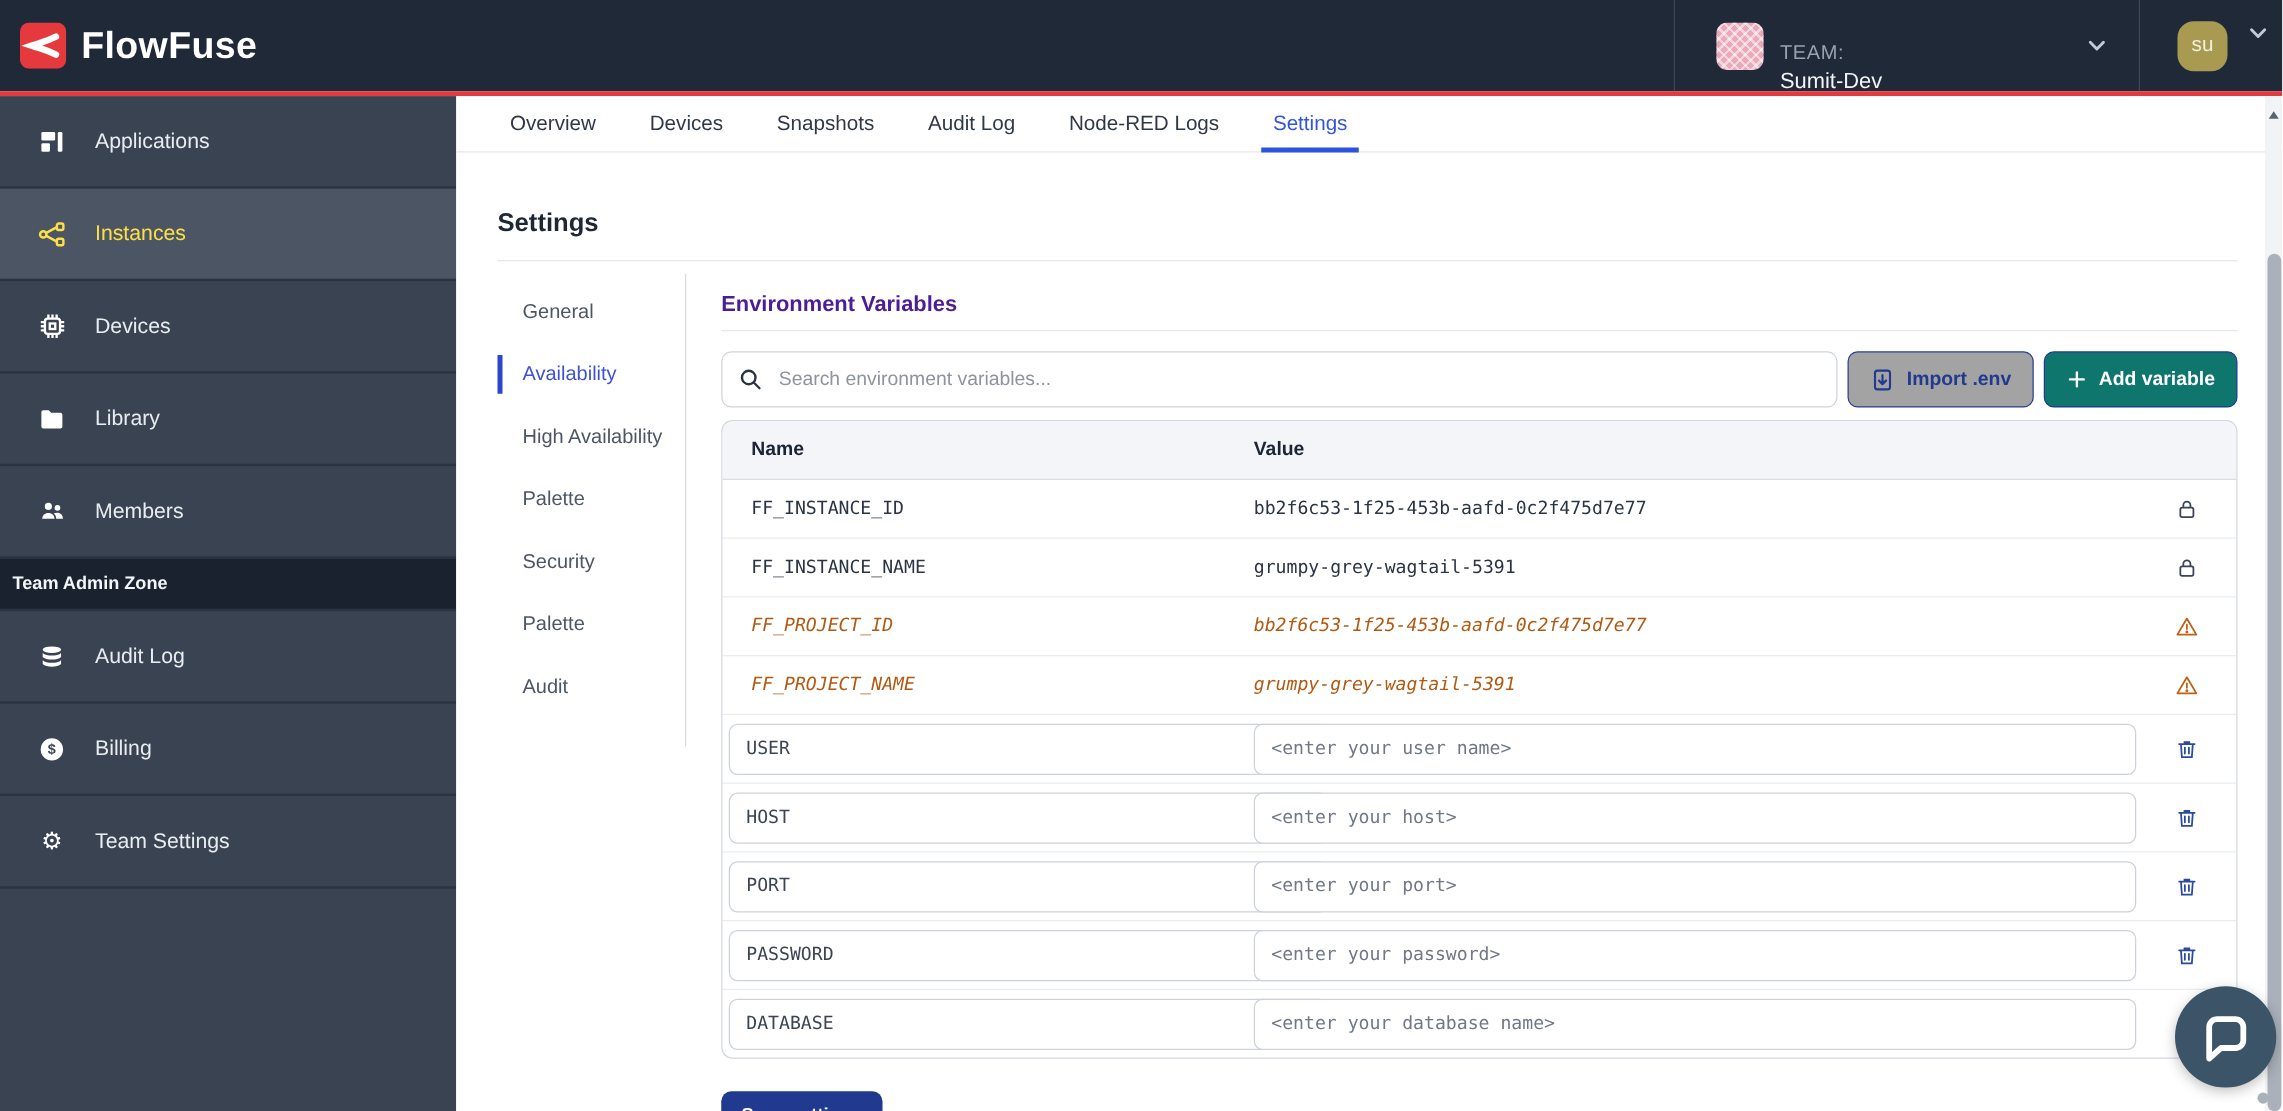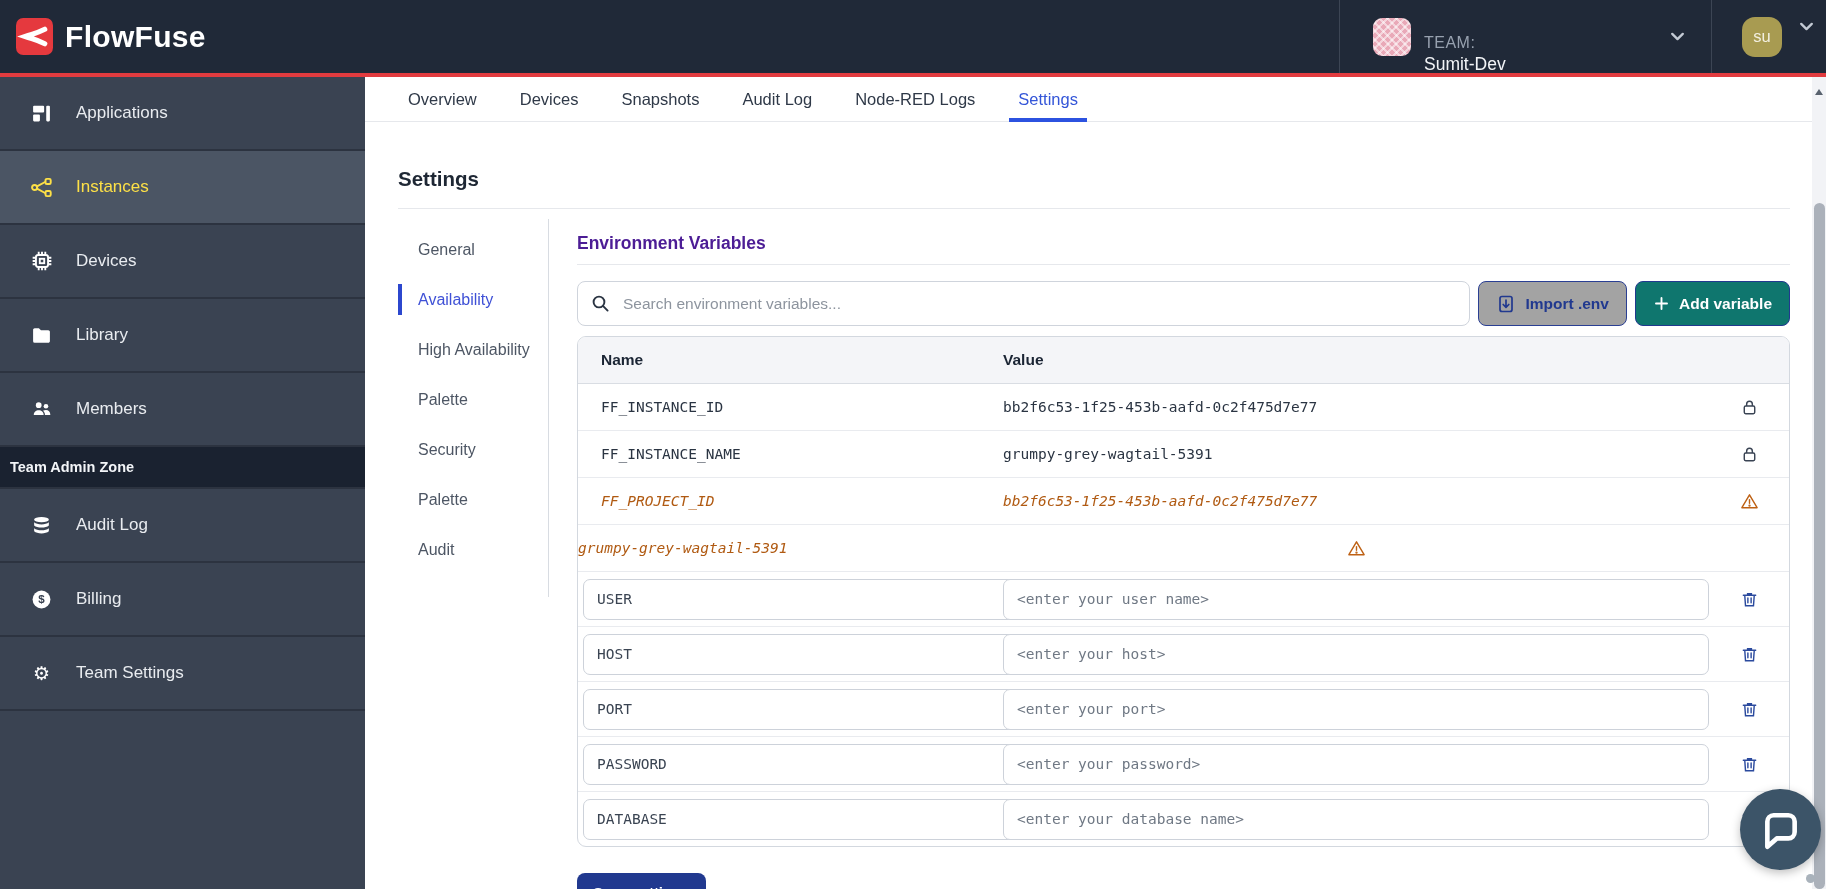--- a/index.html
+++ b/index.html
@@ -326,20 +326,21 @@
                 <div>bb2f6c53-1f25-453b-aafd-0c2f475d7e77</div>
                 <div class="icon-cell">
                   <svg width="19" height="19" viewBox="0 0 20 20" fill="none" stroke="#BE6114" stroke-width="1.5" stroke-linejoin="round">
                       <path d="M10 3 18 16.5H2Z"></path>
                       <path d="M10 8.2v3.6" stroke-linecap="round"></path>
                       <circle cx="10" cy="14.3" r="0.5" fill="#BE6114"></circle>
                     </svg>
                 </div>
               </div>
               <div class="trow row deprecated">
+                <div class="cell-name">FF_PROJECT_NAME</div>
                 <div>grumpy-grey-wagtail-5391</div>
                 <div class="icon-cell">
                   <svg width="19" height="19" viewBox="0 0 20 20" fill="none" stroke="#BE6114" stroke-width="1.5" stroke-linejoin="round">
                       <path d="M10 3 18 16.5H2Z"></path>
                       <path d="M10 8.2v3.6" stroke-linecap="round"></path>
                       <circle cx="10" cy="14.3" r="0.5" fill="#BE6114"></circle>
                     </svg>
                 </div>
               </div>
 

